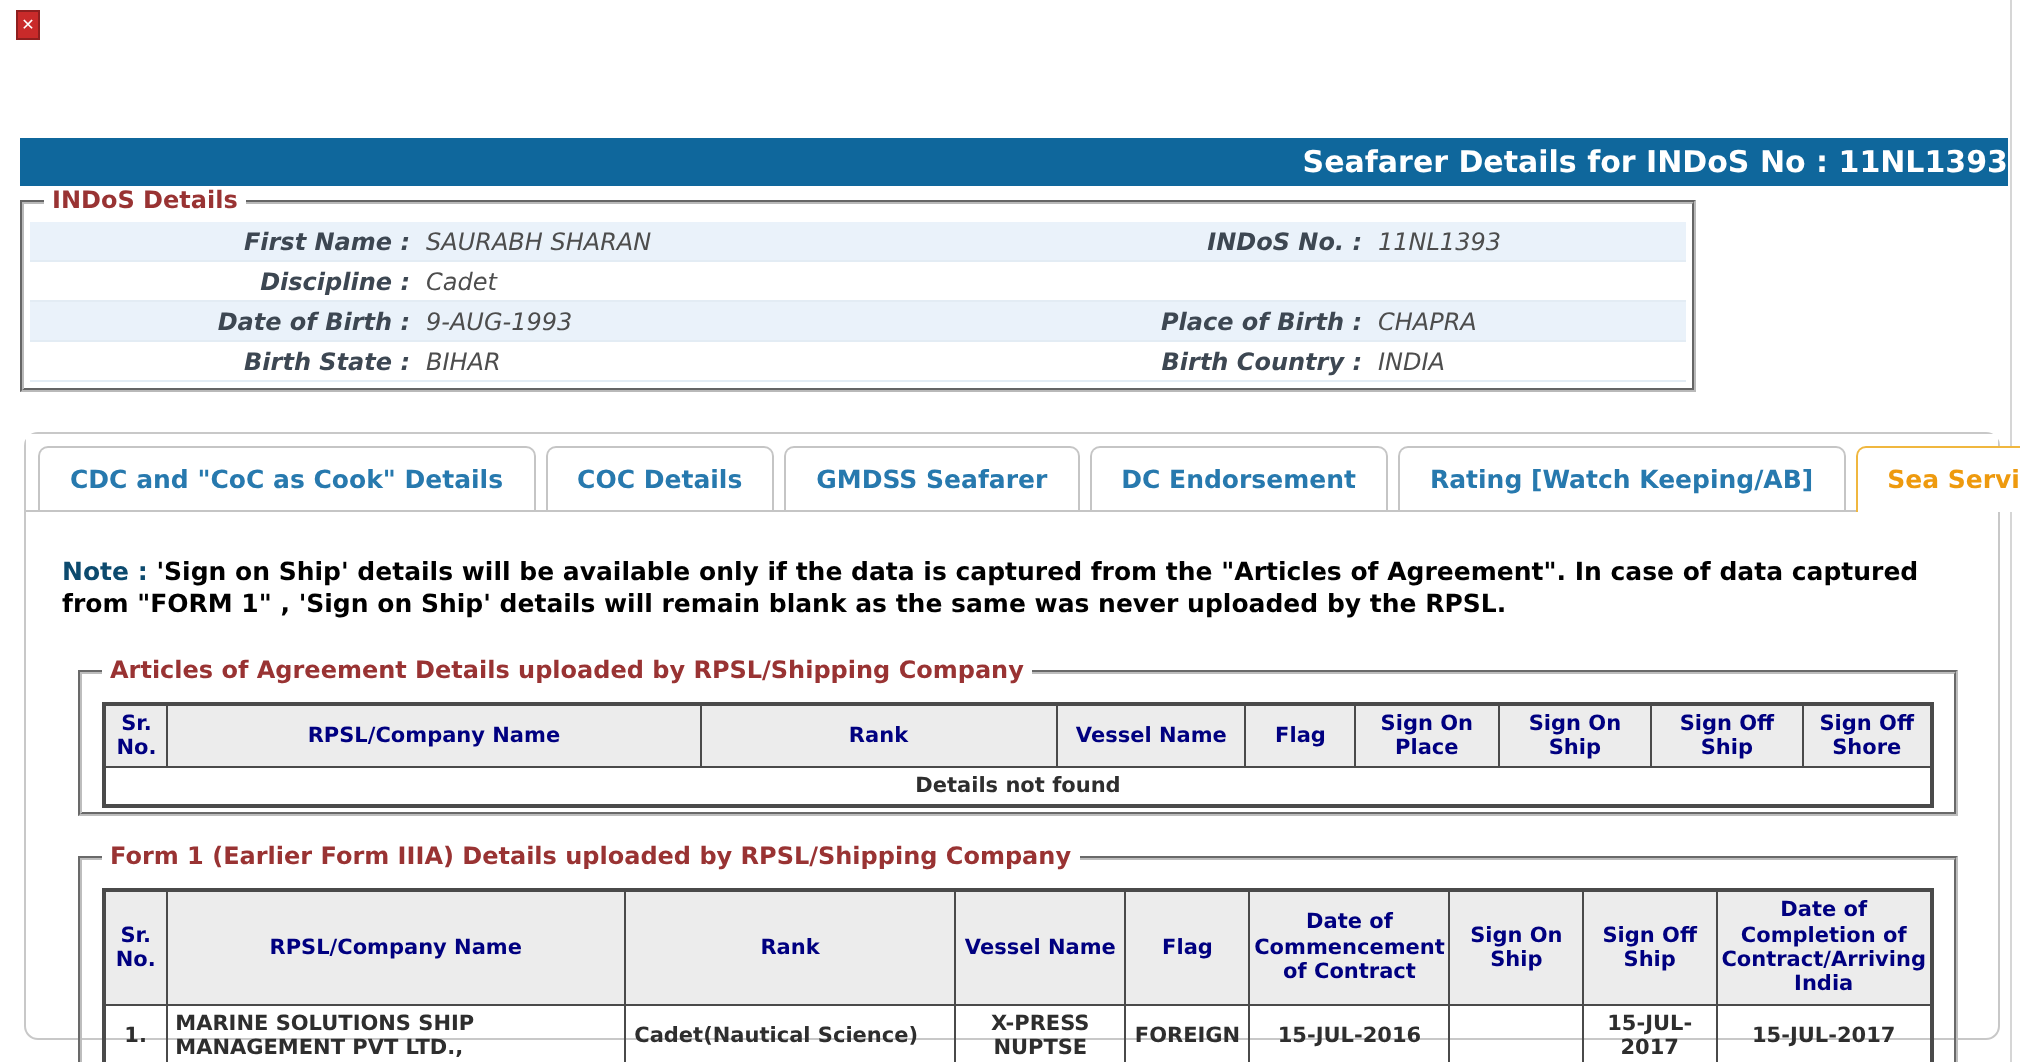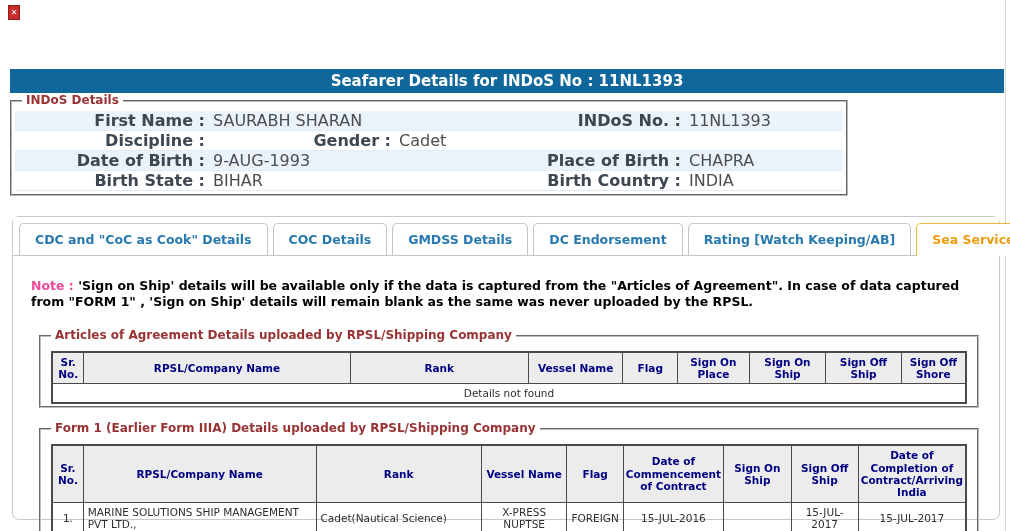--- a/index.html
+++ b/index.html
@@ -8,61 +8,61 @@
   .page { position:relative; width:1010px; height:531px; background:#fff; overflow:hidden; }
 
   
   .broken-img { position:absolute; left:8px; top:5px; width:12px; height:15px;
     background:#c92a2a; border:1px solid #8e1f1f; color:#fff; font-size:8px; line-height:13px;
     text-align:center; font-weight:bold; }
 
   
   .titlebar { position:absolute; left:10px; top:69px; width:994px; height:24px;
     background:#0f679c; color:#fff; font-size:15px; font-weight:bold;
-    text-align:center; line-height:24px; }
+    text-align:right; line-height:24px; }
 
   
   .fs { position:absolute; border:2px groove #b9b9b9; background:#fff; }
   .fs-legend { position:absolute; top:-9px; left:10px; background:#fff; padding:0 4px;
     color:#993333; font-weight:bold; font-size:12px; white-space:nowrap; }
 
   .indos { left:10px; top:100px; width:838px; height:96px; }
   .indos-rows { margin:9px 3px 0 3px; }
-  .indos-row { display:flex; height:20px; align-items:center; font-size:16px;
-    border-bottom:1px solid #e3ecf4; }
+  .indos-row { display:flex; height:20px; align-items:center; font-size:12px;
+    border-bottom:1px solid #e3ecf4;font-style:italic; }
   .indos-row.alt { background:#eaf2fa; }
   .indos-lbl { font-weight:bold; color:#3d4752; text-align:right; white-space:nowrap; }
   .indos-val { color:#4d4d4d; padding-left:8px; white-space:nowrap; }
   .lbl1 { width:190px; } .val1 { width:290px; } .lbl2 { width:186px; } .val2 { flex:1; }
 
   
   .tabwidget { position:absolute; left:12px; top:216px; width:988px; height:304px;
     border:1px solid #c8c8c8; border-radius:7px; background:#fff; }
   .tabstrip { display:flex; align-items:flex-end; gap:5px; padding:6px 6px 0 6px;
     border-bottom:1px solid #c5c5c5; background:#fff; }
   .tab { border:1px solid #c5c5c5; border-bottom:none; border-radius:5px 5px 0 0;
     background:#fff; color:#2779ae; font-weight:bold; font-size:12.5px;
     padding:8px 15px 8px 15px; white-space:nowrap; cursor:pointer; }
   .tab.active { border-color:#f0b73f; color:#ee9a0e; position:relative;
     margin-bottom:-1px; padding-bottom:9px; z-index:2; background:#fff; }
 
   .panel { padding:22px 14px 0 10px; }
   .note { font-size:12.5px; font-weight:bold; color:#000; line-height:1.3; padding-left:8px; }
-  .note .note-label { color:#ec4899;text-align:center; }
+  .note .note-label { color:#0c4a6e;text-align:center; }
 
   .fs-inner { position:relative; border:2px groove #bdbdbd; margin:20px 0 0 16px;
     width:940px; padding:14px 10px 2px 10px; }
   .fs-inner.first { margin-top:24px; }
 
   table.grid { border-collapse:collapse; table-layout:fixed; margin:0 auto;
     border:2px solid #4a4a4a; }
   table.grid th, table.grid td { border:1px solid #4a4a4a; overflow:hidden; }
   table.grid th { background:#ececec; color:#000080; font-weight:bold; font-size:10.5px;
     text-align:center; padding:3px 2px; line-height:1.18; }
-  table.grid td { font-size:10.5px; font-weight:normal; color:#2e2e2e; padding:3px 4px;
+  table.grid td { font-size:10.5px; font-weight:bold; color:#2e2e2e; padding:3px 4px;
     height:18px; text-align:center; }
   table.grid td.l { text-align:left; }
   .notfound { color:#ff0000; font-weight:bold; font-size:12px; text-align:center; height:17px; }
   .t2 th { font-size:10px; }
 
   .right-line { position:absolute; left:1005px; top:0; width:1px; height:531px; background:#d6d6d6; }
 </style>
 </head>
 <body>
 
@@ -76,21 +76,20 @@
     <span class="fs-legend">INDoS Details</span>
     <div class="indos-rows">
       <div class="indos-row alt">
         <span class="indos-lbl lbl1">First Name :</span>
         <span class="indos-val val1">SAURABH SHARAN</span>
         <span class="indos-lbl lbl2">INDoS No. :</span>
         <span class="indos-val val2">11NL1393</span>
       </div>
       <div class="indos-row">
         <span class="indos-lbl lbl1">Discipline :</span>
-        <span class="indos-lbl lbl2">Gender :</span>
         <span class="indos-val val2">Cadet</span>
       </div>
       <div class="indos-row alt">
         <span class="indos-lbl lbl1">Date of Birth :</span>
         <span class="indos-val val1">9-AUG-1993</span>
         <span class="indos-lbl lbl2">Place of Birth :</span>
         <span class="indos-val val2">CHAPRA</span>
       </div>
       <div class="indos-row">
         <span class="indos-lbl lbl1">Birth State :</span>
@@ -98,21 +97,21 @@
         <span class="indos-lbl lbl2">Birth Country :</span>
         <span class="indos-val val2">INDIA</span>
       </div>
     </div>
   </div>
 
   <div class="tabwidget">
     <div class="tabstrip">
       <div class="tab">CDC and "CoC as Cook" Details</div>
       <div class="tab">COC Details</div>
-      <div class="tab">GMDSS Details</div>
+      <div class="tab">GMDSS Seafarer</div>
       <div class="tab">DC Endorsement</div>
       <div class="tab">Rating [Watch Keeping/AB]</div>
       <div class="tab active">Sea Service Details</div>
 
     </div>
 
     <div class="panel">
       <div class="note">
         <span class="note-label">Note :</span><span> 'Sign on Ship' details will be available only if the data is captured from the "Articles of Agreement". In case of data captured from "FORM 1" , 'Sign on Ship' details will remain blank as the same was never uploaded by the RPSL.</span>
       </div>

